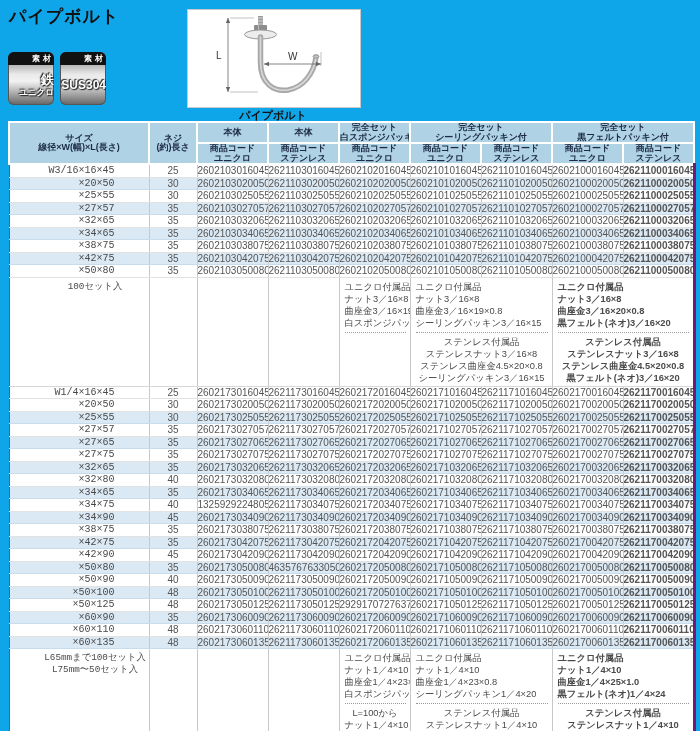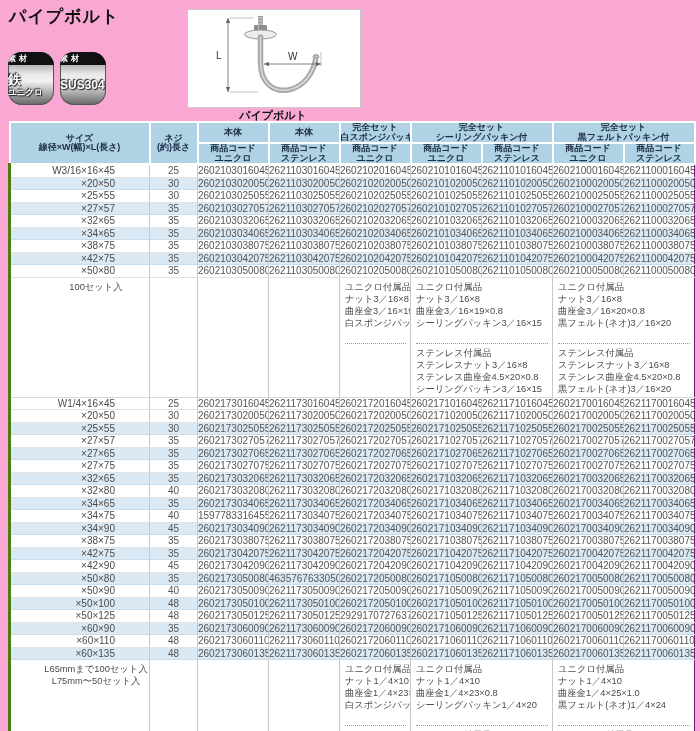--- a/index.html
+++ b/index.html
@@ -1,23 +1,23 @@
 <!DOCTYPE html>
 <html><head>
 <meta charset="utf-8">
 <style>
   html,body{margin:0;padding:0;background:#fff;}
-  .page{position:relative;width:700px;height:731px;background:#f9a8d4;overflow:hidden;
+  .page{position:relative;width:700px;height:731px;background:#0ea5e9;overflow:hidden;
         font-family:"Liberation Sans","DejaVu Sans",sans-serif;color:#333;}
   
   .title{position:absolute;left:9px;top:5px;font-size:17px;font-weight:900;color:#111;letter-spacing:1px;}
   
-  .badge{position:absolute;top:52px;width:46px;height:53px;border-radius:14px;overflow:hidden;
+  .badge{position:absolute;top:52px;width:46px;height:53px;border-radius:6px;overflow:hidden;
          background:linear-gradient(180deg,#6f6f6f 0%,#e9e9e9 42%,#f2f2f2 55%,#bdbdbd 72%,#646464 100%);
-         box-shadow:0 0 0 1px #555 inset;text-align:left;}
+         box-shadow:0 0 0 1px #555 inset;text-align:right;}
   .badge .tag{background:#111;color:#fff;font-size:8px;font-weight:bold;letter-spacing:3px;
               line-height:13px;height:13px;}
   .badge .b-lines{display:flex;flex-direction:column;justify-content:center;height:40px;}
   .badge .b1{font-size:13px;font-weight:900;color:#fff;line-height:15px;
              text-shadow:0 0 2px #333,1px 1px 1px #222,-1px -1px 1px #222;}
   .badge .b2{font-size:8.5px;font-weight:900;color:#fff;line-height:11px;
              text-shadow:0 0 2px #333,1px 1px 1px #222,-1px -1px 1px #222;}
   .badge.single .b1{font-size:12px;}
   
   .diagram{position:absolute;left:187px;top:9px;width:172px;height:97px;background:#fff;
@@ -28,31 +28,31 @@
   table.catalog{position:absolute;left:8px;top:121px;width:685px;border-collapse:collapse;
                 table-layout:fixed;}
   table.catalog th,table.catalog td{margin:0;overflow:hidden;}
   thead th{background:#b0d2e5;color:#1c2b45;font-size:9px;font-weight:bold;
            border:2px solid #fff;padding:0;line-height:9.5px;vertical-align:middle;text-align:center;}
   thead tr.g th{height:17px;}
   thead tr.s th{height:17px;}
   tbody td{font-size:10px;color:#555;height:11.2px;line-height:11.5px;padding:0;
            border-left:1px solid #c8c8c8;border-right:1px solid #c8c8c8;
            border-bottom:1px solid #e2e2e2;text-align:center;background:#fff;}
-  tbody td:first-child{border-left:3px solid #4d7c0f;}
-  tbody td:last-child{border-right:1px solid #701a75;}
+  tbody td:first-child{border-left:1px solid #4d7c0f;font-family:Liberation Mono, monospace;}
+  tbody td:last-child{border-right:3px solid #701a75;font-weight:bold;}
   tbody tr.alt td{background:#dbe9f4;border-bottom:1px solid #c9dcec;}
   tbody td.c-size{text-align:right;padding-right:34px;color:#4a4a4a;}
   
   tr.note-row td{vertical-align:top;background:#fff;border-bottom:1px solid #d8d8d8;
                  font-size:9.3px;line-height:12px;color:#4a4a4a;text-align:left;}
   tr.note-row td.c-note-size{text-align:center;padding-top:3px;color:#4a4a4a;padding-left:32px;}
   td.note{padding:3px 4px 2px 5px;}
   .nb-top{min-height:48px;}
-  .nb-bottom{border-top:1px dotted #9a9a9a;margin-top:14px;padding-top:3px;min-height:10px;}
+  .nb-bottom{border-top:1px dotted #9a9a9a;margin-top:3px;padding-top:3px;min-height:10px;text-align:center;}
   .nline{white-space:nowrap;}
 </style>
 </head>
 <body>
 
 <div class="page">
 
   <div class="title">パイプボルト</div>
 
   <div class="badge" style="left:8px">
@@ -412,21 +412,21 @@
           <td>2621173034065</td>
           <td>2602172034065</td>
           <td>2602171034065</td>
           <td>2621171034065</td>
           <td>2602170034065</td>
           <td>2621170034065</td>
         </tr>
         <tr>
           <td class="c-size">×34×75</td>
           <td>40</td>
-          <td>1597783316455</td>
+          <td>1325929224805</td>
           <td>2621173034075</td>
           <td>2602172034075</td>
           <td>2602171034075</td>
           <td>2621171034075</td>
           <td>2602170034075</td>
           <td>2621170034075</td>
         </tr>
         <tr class="alt">
           <td class="c-size">×34×90</td>
           <td>45</td>

